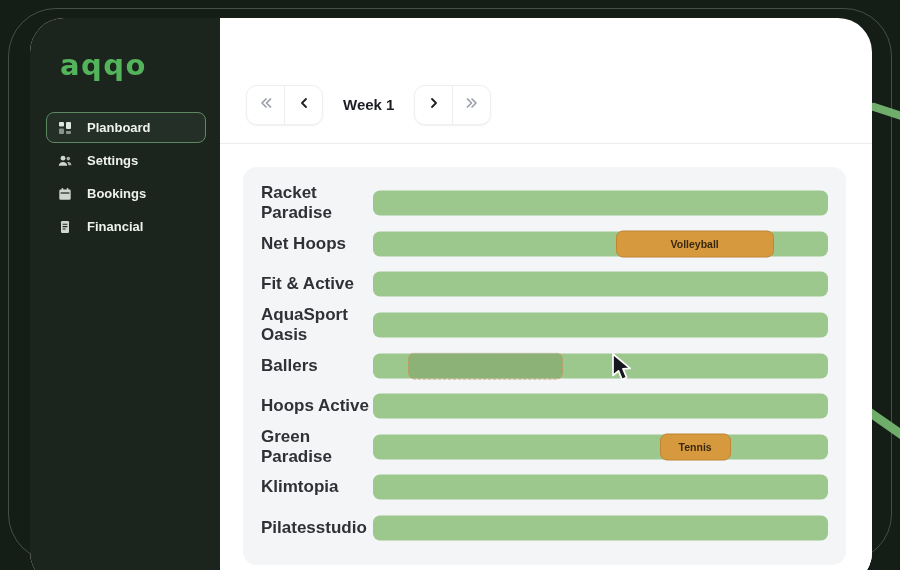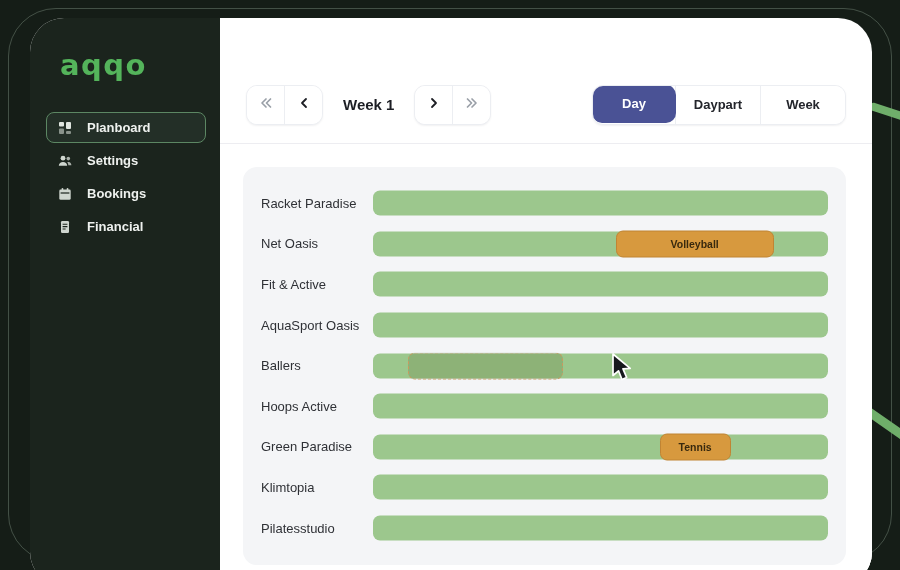--- a/index.html
+++ b/index.html
@@ -46,21 +46,21 @@
     box-shadow:0 1px 2px rgba(16,24,40,.06);overflow:hidden;}
   .seg-btn{min-width:50px;padding:0 17px;height:38px;display:flex;align-items:center;justify-content:center;
     font-size:13px;font-weight:700;color:#23252b;cursor:pointer;background:#fff;}
   .seg-btn + .seg-btn{border-left:1px solid #eceef2;}
   .seg-btn.selected{background:#4a5295;color:#fff;border-radius:10px;margin:-1px;position:relative;z-index:1;}
 
   .content{flex:1;position:relative;padding:23px 26px 21px 23px;background:#fff;}
   .panel{position:relative;width:100%;height:100%;background:#f4f5f7;border-radius:14px;
     box-sizing:border-box;padding-top:16px;}
   .pb-row{display:flex;align-items:center;height:40.6px;padding-left:18px;}
-  .pb-label{width:112px;flex:none;font-size:13px;font-weight:400;color:#2f3136;}
+  .pb-label{width:112px;flex:none;font-size:17px;font-weight:700;color:#2f3136;}
   .pb-track{position:relative;flex:1;height:100%;margin-right:18px;}
   .pb-bar{position:absolute;left:0;width:100%;height:25px;top:50%;transform:translateY(-50%);
     background:#9cc78d;border-radius:7px;}
   .pb-booking{position:absolute;top:50%;transform:translateY(-50%);height:27px;box-sizing:border-box;
     background:#d7993e;border:1px solid #c08433;border-radius:7px;
     display:flex;align-items:center;justify-content:center;
     font-size:10.5px;font-weight:700;color:#38290e;cursor:pointer;}
   .pb-drop{position:absolute;top:50%;transform:translateY(-50%);height:27px;box-sizing:border-box;
     border:1.5px dashed #c9995f;border-radius:7px;background:rgba(104,124,66,.28);}
   .ghost{position:absolute;border-radius:12px;background:rgba(252,246,233,.58);
@@ -181,38 +181,33 @@
             <span>
               <svg width="16" height="14" viewBox="0 0 16 14" fill="none" stroke="#9aa0a8" stroke-width="1.7" stroke-linecap="round" stroke-linejoin="round">
                 <path d="M3.5 3 L7.5 7 L3.5 11"></path>
                   <path d="M8 3 L12 7 L8 11"></path>
                 </svg>
             </span>
           </div>
         </div>
       </div>
 
-      <div class="seg">
-        <div class="seg-btn selected">Day</div>
-        <div class="seg-btn">Daypart</div>
-        <div class="seg-btn">Week</div>
-      </div>
     </div>
 
     <div class="content">
       <div class="panel">
         <div>
             <div class="pb-row">
               <div class="pb-label">Racket Paradise</div>
               <div class="pb-track">
                 <div class="pb-bar"></div>
               </div>
             </div>
             <div class="pb-row">
-              <div class="pb-label">Net Oasis</div>
+              <div class="pb-label">Net Hoops</div>
               <div class="pb-track">
                 <div class="pb-bar"></div>
                 <div class="pb-booking" style="left: 53.3%; width: 34.8%;">Volleyball</div>
               </div>
             </div>
             <div class="pb-row">
               <div class="pb-label">Fit &amp; Active</div>
               <div class="pb-track">
                 <div class="pb-bar"></div>
               </div>

